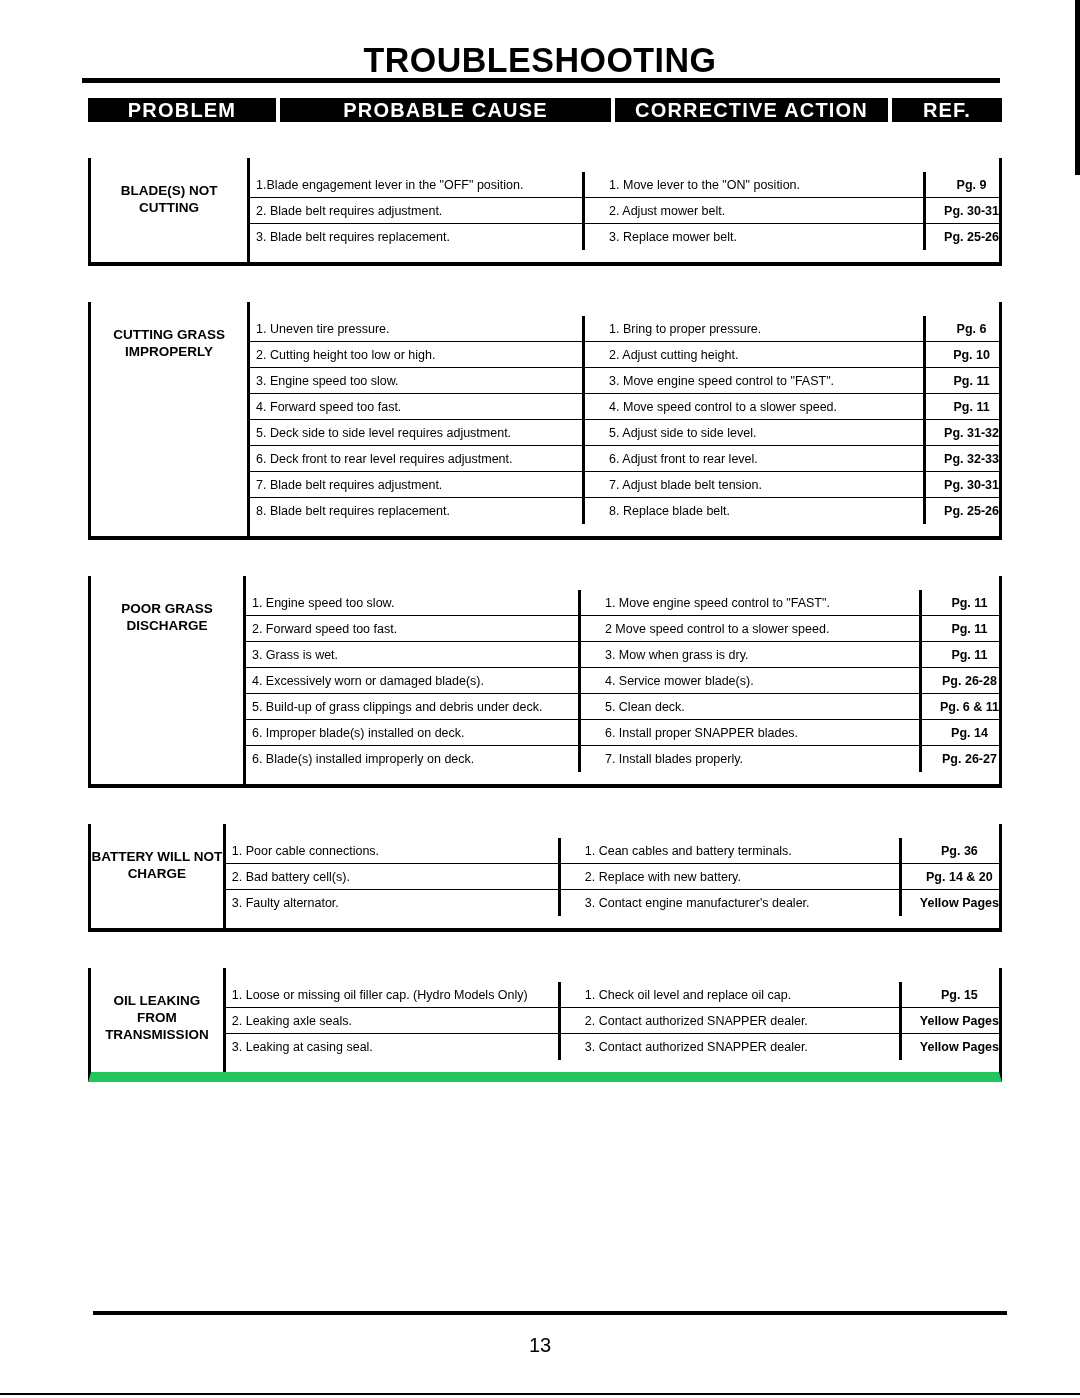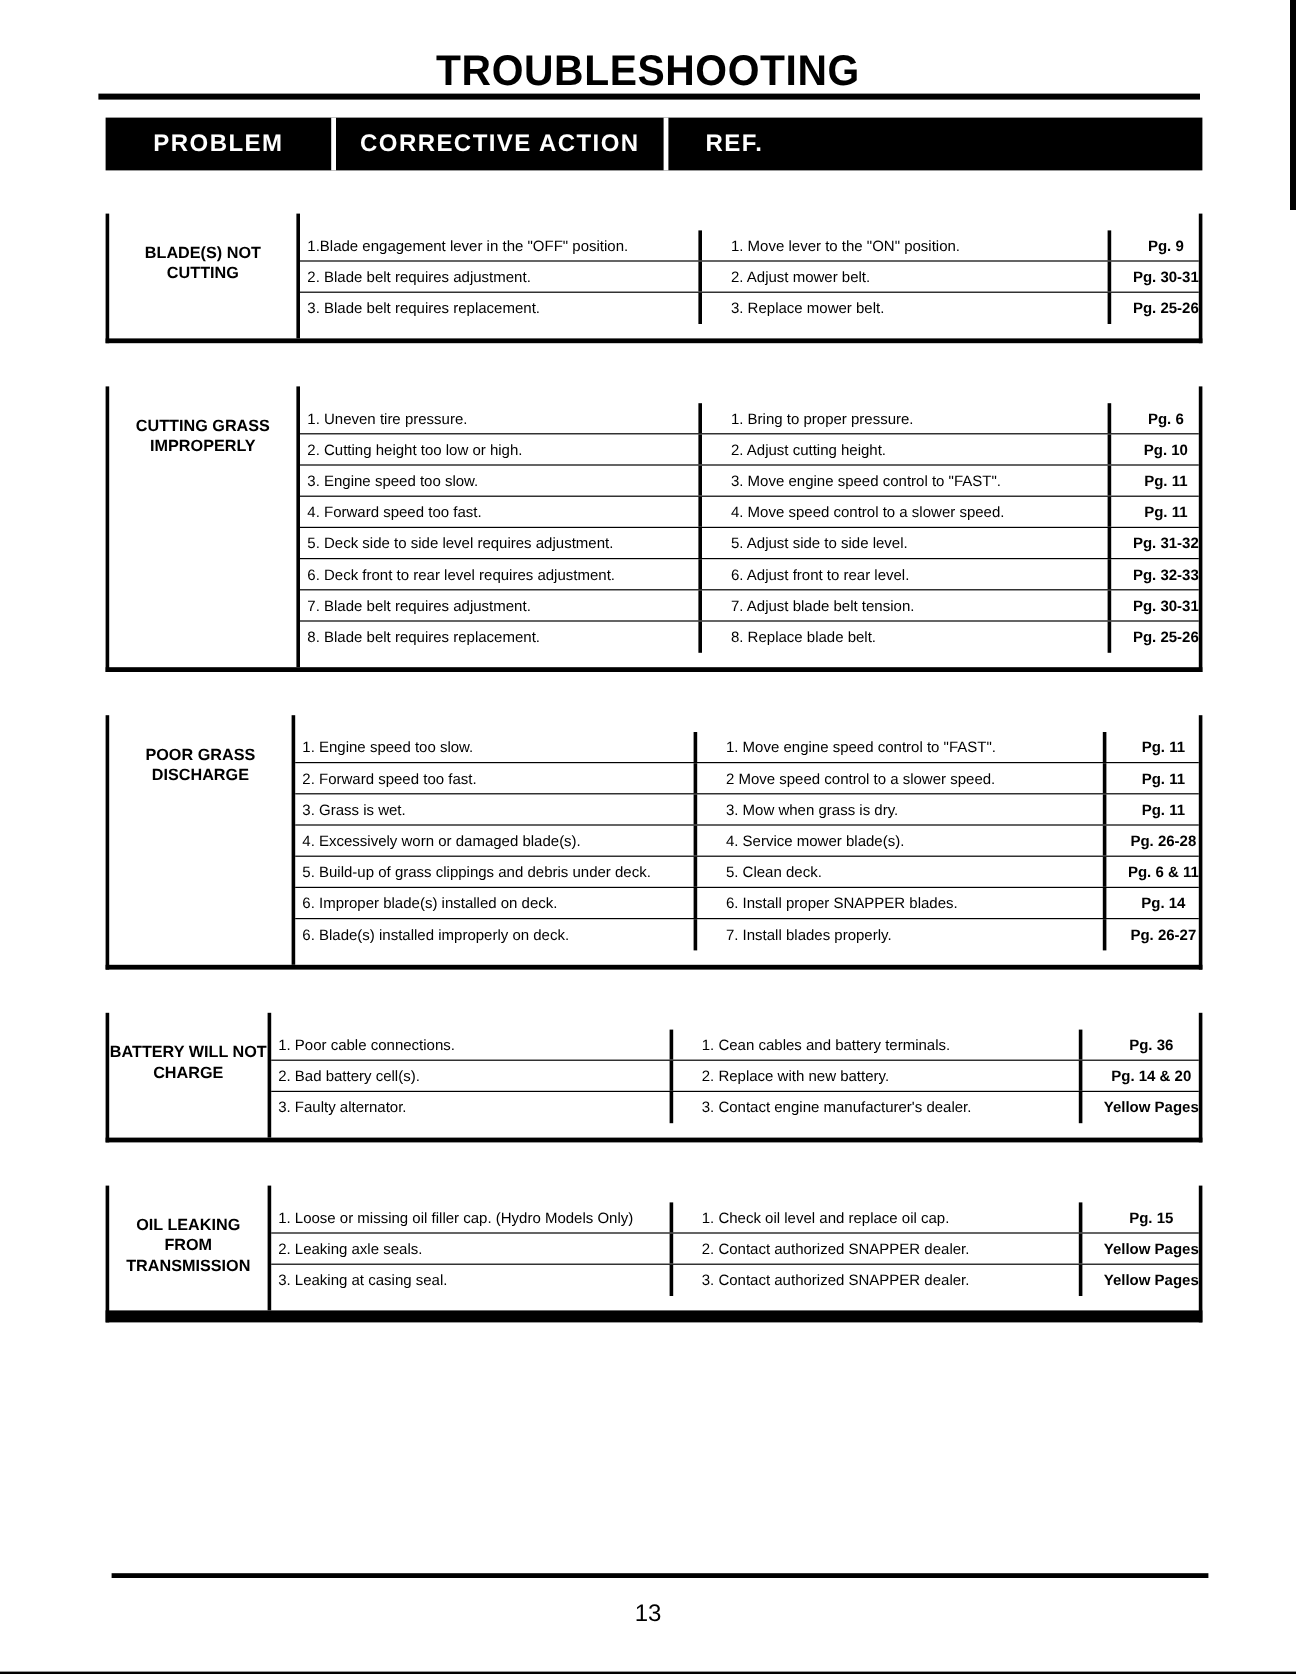--- a/index.html
+++ b/index.html
@@ -1,47 +1,48 @@
 <!DOCTYPE html>
 <html><head>
 <meta charset="utf-8">
 <style>
   html, body { margin: 0; padding: 0; background: #ffffff; }
   body { width: 1080px; height: 1398px; position: relative; overflow: hidden; font-family: "Liberation Sans", sans-serif; color: #000; }
   .title { position: absolute; left: 0; width: 1080px; top: 40px; text-align: center; font-family: "Liberation Sans", sans-serif; font-weight: bold; font-size: 34px; letter-spacing: 0.5px; transform: scaleY(1.05); }
   .rule-top { position: absolute; left: 82px; top: 78px; width: 918px; height: 5px; background: #000; }
   .right-edge { position: absolute; left: 1075px; top: 0; width: 5px; height: 175px; background: #000; }
   .table { position: absolute; left: 88px; top: 98px; width: 914px; }
-  .hdr { display: flex; height: 44px; background: #000; }
+  .hdr { display: flex; height: 24px; background: #000; }
   .hdr div { color: #fff; font-weight: bold; font-size: 20px; letter-spacing: 1.2px; display: flex; align-items: center; justify-content: center; border-right: 4px solid #fff; box-sizing: border-box; }
   .hdr div:last-child { border-right: none; }
   .c1 { width: 192px; } .c2 { width: 335px; } .c3 { width: 277px; text-align: right; } .c4 { width: 110px; }
   .group { display: flex; border-left: 3px solid #000; border-right: 3px solid #000; border-bottom: 4px solid #000; box-sizing: border-box; margin-top: 36px; }
   .group .prob { width: 189px; border-right: 3px solid #000; box-sizing: border-box; font-weight: bold; font-size: 13.5px; text-align: center; padding-top: 24px; line-height: 17px; }
   .group .rows { flex: 1; padding-top: 14px; padding-bottom: 12px; }
   .row { display: flex; height: 26px; border-bottom: 1.5px solid #000; box-sizing: border-box; font-size: 12.5px; gap: 18px; }
   .row:last-child { border-bottom: none; }
   .row .cause { width: 335px; border-right: 3px solid #000; box-sizing: border-box; padding-left: 6px; display: flex; align-items: center; white-space: nowrap; overflow: hidden; }
   .row .action { width: 323px; border-right: 3px solid #000; box-sizing: border-box; padding-left: 6px; display: flex; align-items: center; white-space: nowrap; overflow: hidden; }
   .row .ref { flex: 1; font-weight: bold; display: flex; align-items: center; justify-content: center; white-space: nowrap; }
-  .group.last { border-bottom: 10px solid #000000; }
+  .group.last { border-bottom: 10px solid #22c55e; }
   .rule-bottom { position: absolute; left: 93px; top: 1311px; width: 914px; height: 4px; background: #000; }
   .pagenum { position: absolute; left: 0; width: 1080px; top: 1334px; text-align: center; font-weight: normal; font-size: 20px; }
   .bottom-edge { position: absolute; left: 0; top: 1393px; width: 1080px; height: 2px; background: #000; }
 </style>
 </head>
 <body>
 
 <div class="right-edge"></div>
 <div class="title">TROUBLESHOOTING</div>
 <div class="rule-top"></div>
 
 <div class="table">
   <div class="hdr">
     <div class="c1">PROBLEM</div>
+    <div class="c2">PROBABLE CAUSE</div>
     <div class="c3">CORRECTIVE ACTION</div>
     <div class="c4">REF.</div>
   </div>
   <div id="groups">
       <div class="group">
         <div class="prob" style="white-space: pre-line;">BLADE(S) NOT
 CUTTING</div>
         <div class="rows">
           <div class="row">
             <div class="cause">1.Blade engagement lever in the "OFF" position.</div>

